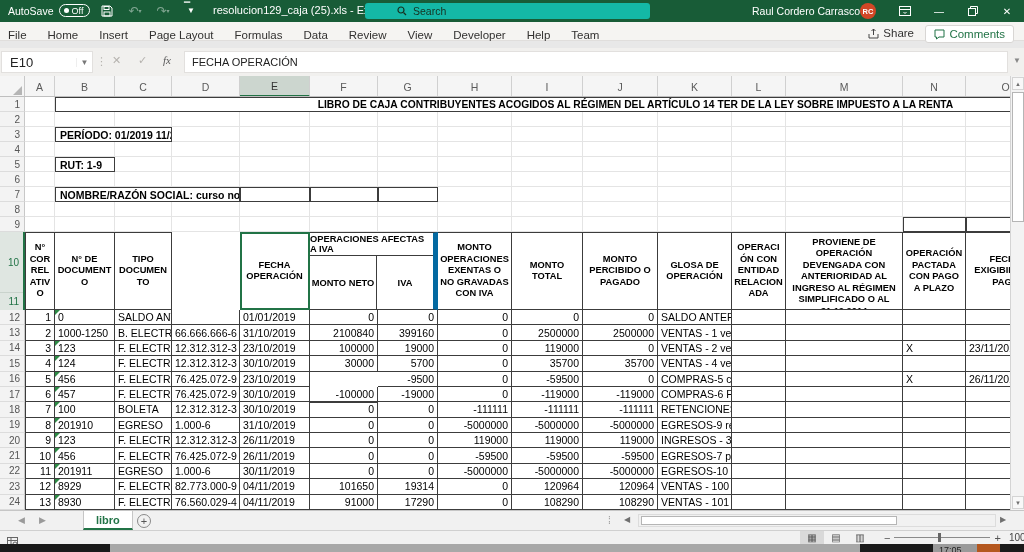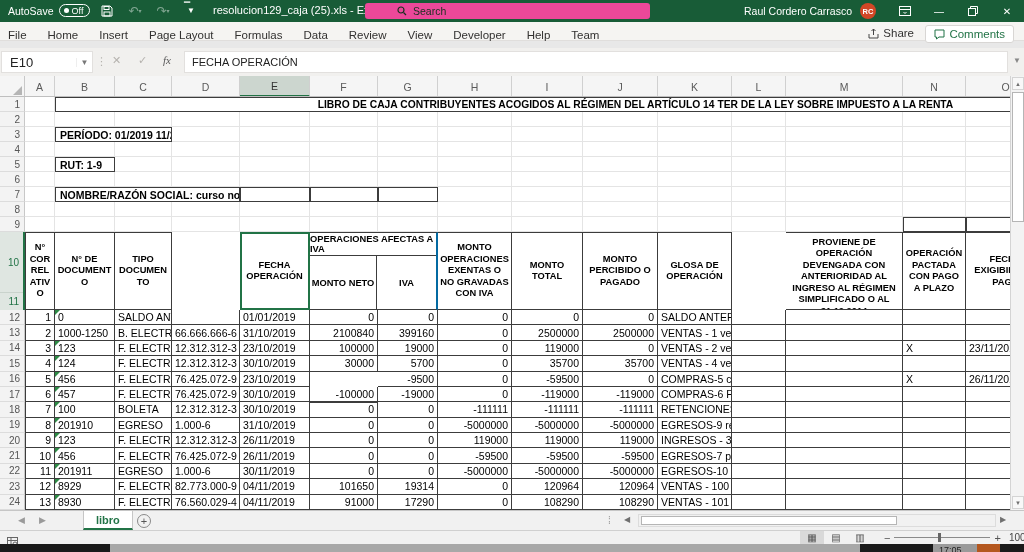--- a/index.html
+++ b/index.html
@@ -9,23 +9,23 @@
 
   
   .titlebar { position:absolute; left:0; top:0; width:1024px; height:22px; background:#185c37; color:#fff; }
   .autosave { position:absolute; left:8px; top:4px; display:flex; align-items:center; gap:5px; font-size:10.5px; }
   .as-pill { display:inline-flex; align-items:center; gap:3px; border:1px solid #fff; border-radius:8px; height:13px; padding:0 6px 0 4px; font-size:9px; cursor:pointer; }
   .as-dot { width:5px; height:5px; border-radius:50%; background:#fff; }
   .qat { position:absolute; left:100px; top:3px; display:flex; align-items:center; gap:14px; }
   .qat .icn { width:14px; height:15px; display:inline-flex; align-items:center; justify-content:center; font-size:12px; }
   .dim { color:rgba(255,255,255,.45); }
   .doc-title { position:absolute; left:213px; top:4px; font-size:11px; white-space:nowrap; }
-  .searchbox { position:absolute; left:365px; top:3px; width:285px; height:16px; background:#ec4899; border-radius:3px; display:flex; align-items:center; gap:6px; padding-left:48px; cursor:text; }
+  .searchbox { position:absolute; left:365px; top:3px; width:285px; height:16px; background:#14b8a6; border-radius:3px; display:flex; align-items:center; gap:6px; padding-left:48px; cursor:text; }
   .searchbox span { font-size:10.5px; color:#17301f; }
-  .userarea { position:absolute; right:148px; top:3px; display:flex; align-items:center; gap:8px; }
+  .userarea { position:absolute; right:148px; top:3px; display:flex; align-items:center; }
   .username { font-size:10.5px; }
   .avatar { width:16px; height:16px; border-radius:50%; background:#d24726; color:#fff; font-size:7.5px; font-weight:bold; display:flex; align-items:center; justify-content:center; }
   .winctl { position:absolute; right:0; top:0; height:22px; display:flex; }
   .winbtn { width:34px; height:22px; display:flex; align-items:center; justify-content:center; font-size:10px; cursor:pointer; }
 
   
   .tabrow { position:absolute; left:0; top:22px; width:1024px; height:19px; background:#f5f4f2; border-bottom:1px solid #e0dedc; }
   .rtabs { position:absolute; left:8px; top:0; height:26px; display:flex; align-items:center; gap:21px; }
   .rtab { font-size:11.5px; color:#323130; white-space:nowrap; cursor:pointer; }
   .share { position:absolute; right:110px; top:5px; display:flex; align-items:center; gap:4px; font-size:11.5px; color:#323130; cursor:pointer; }
@@ -63,21 +63,21 @@
   .gutsel-wrap { grid-column:1; grid-row:10; background:#dfe6e1; border-right:2px solid #217346; display:flex; flex-direction:column; cursor:pointer; }
   .gutsel-wrap div { display:flex; align-items:center; justify-content:flex-end; padding-right:4px; font-size:10px; color:#217346; }
   .gutsel-wrap div:first-child { flex:0 0 61px; border-bottom:1px solid #c9d3cc; }
   .gutsel-wrap div:last-child { flex:1; }
   .hc { grid-row:10; border-top:1px solid #3c3c3c; border-right:1px solid #3c3c3c; border-bottom:1px solid #3c3c3c;
         font-weight:bold; font-size:9.3px; line-height:11.5px; text-align:center; color:#000;
         display:flex; align-items:center; justify-content:center; white-space:normal; overflow-wrap:anywhere;
         padding:1px 2px; overflow:hidden; position:relative; cursor:cell; }
   .hc.first { border-left:1px solid #3c3c3c; }
   .hc.sel { outline:2px solid #217346; outline-offset:-2px; z-index:3; }
-  .hc-group { grid-column:7/9; grid-row:10; border-top:1px solid #3c3c3c; border-right:2px solid #0369a1; border-bottom:1px solid #3c3c3c; display:flex; flex-direction:column; overflow:hidden; }
+  .hc-group { grid-column:7/9; grid-row:10; border-top:1px solid #3c3c3c; border-right:5px solid #0369a1; border-bottom:1px solid #3c3c3c; display:flex; flex-direction:column; overflow:hidden; }
   .hc-group .grp { flex:0 0 23px; border-bottom:1px solid #3c3c3c; font-weight:bold; font-size:9.3px; display:flex; align-items:center; justify-content:center; }
   .hc-group .sub { flex:1; display:flex; }
   .hc-group .sub div { display:flex; align-items:center; justify-content:center; font-weight:bold; font-size:9.3px; }
   .hc-group .sub div:first-child { flex:0 0 67px; border-right:1px solid #3c3c3c; }
   .hc-group .sub div:last-child { flex:1; }
   .dc { border-right:1px solid #3c3c3c; border-bottom:1px solid #3c3c3c; font-size:10.5px; color:#000;
         display:flex; align-items:center; padding:0 3px; overflow:hidden; white-space:nowrap; position:relative; cursor:cell; }
   .dc.first { border-left:1px solid #3c3c3c; }
   .dc.num { justify-content:flex-end; }
   .dc.flag:before { content:""; position:absolute; left:0; top:0; border-top:5px solid #2e8b46; border-right:5px solid transparent; }
@@ -401,20 +401,21 @@
         <div class="grp">OPERACIONES AFECTAS A IVA</div>
         <div class="sub">
           <div>MONTO NETO</div>
           <div>IVA</div>
         </div>
       </div>
       <div class="hc" style="grid-area: 10 / 9;">MONTO OPERACIONES EXENTAS O NO GRAVADAS CON IVA</div>
       <div class="hc" style="grid-area: 10 / 10;">MONTO TOTAL</div>
       <div class="hc" style="grid-area: 10 / 11;">MONTO PERCIBIDO O PAGADO</div>
       <div class="hc" style="grid-area: 10 / 12;">GLOSA DE OPERACIÓN</div>
+      <div class="hc" style="grid-area: 10 / 13;">OPERACIÓN CON ENTIDAD RELACIONADA</div>
       <div class="hc" style="grid-area: 10 / 14;">PERCEPCIÓN O PAGO PROVIENE DE OPERACIÓN DEVENGADA CON ANTERIORIDAD AL INGRESO AL RÉGIMEN SIMPLIFICADO O AL 31.12.2014</div>
       <div class="hc" style="grid-area: 10 / 15;">OPERACIÓN PACTADA CON PAGO A PLAZO</div>
       <div class="hc" style="grid-area: 10 / 16;">FECHA EXIGIBILIDAD PAGO</div>
       <div class="gut" style="grid-area: 11 / 1;">12</div>
       <div class="dc num first" style="grid-area: 11 / 2;">1</div>
       <div class="dc txt flag" style="grid-area: 11 / 3;">0</div>
       <div class="dc txt" style="grid-area: 11 / 4;">SALDO ANTER</div>
       <div class="dc txt" style="grid-area: 11 / 5;"></div>
       <div class="dc txt" style="grid-area: 11 / 6;">01/01/2019</div>
       <div class="dc num" style="grid-area: 11 / 7;">0</div>

